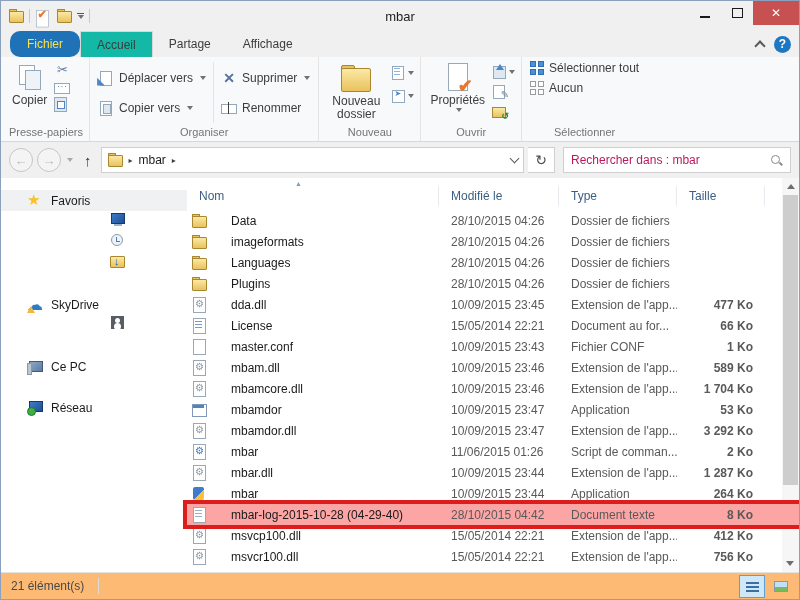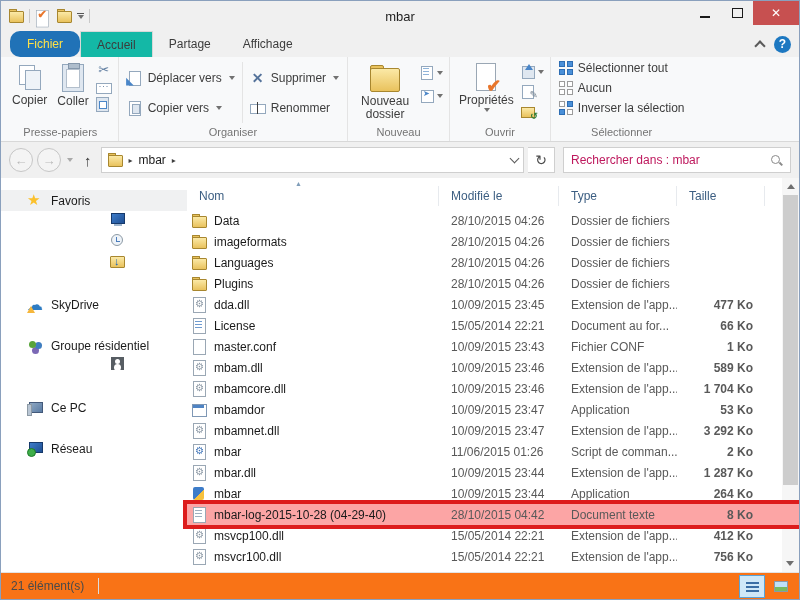--- a/index.html
+++ b/index.html
@@ -122,21 +122,21 @@
 
   
   .list{flex:1;position:relative;}
   .lheader{display:grid;grid-template-columns:252px 120px 118px 88px;height:24px;align-items:center;color:#3c5e82;margin-top:6px;position:relative;}
   .lheader .hcell{padding-left:12px;border-right:1px solid #e7eaee;height:20px;line-height:20px;}
   .lheader .hcell:first-child{padding-left:4px;}
   .sort-arrow{position:absolute;left:108px;top:-4px;color:#7f9db9;font-size:7px;}
   .rows{margin-top:2px;}
   .row{display:grid;grid-template-columns:252px 120px 118px 88px;height:21px;align-items:center;}
   .cell{white-space:nowrap;overflow:hidden;}
-  .cell.name{display:flex;align-items:center;gap:7px;padding-left:4px;color:#1a1a1a;}
+  .cell.name{display:flex;align-items:center;gap:24px;padding-left:4px;color:#1a1a1a;}
   .cell.mod,.cell.typ{color:#595959;padding-left:12px;}
   .cell.siz{color:#595959;text-align:right;padding-right:12px;font-weight:bold;}
   .row.hl{box-shadow:0 0 0 4px #dd1c1c;position:relative;z-index:5;background:#fca5a5;}
 
   .fi{width:16px;height:16px;position:relative;display:inline-block;flex:none;}
   .fi-folder::before{content:"";position:absolute;left:1px;top:1px;width:6px;height:3px;background:#e9c25d;border:1px solid #a8872f;border-bottom:none;border-radius:1px 1px 0 0;}
   .fi-folder::after{content:"";position:absolute;left:1px;top:3px;width:13px;height:10px;background:linear-gradient(180deg,#fbe9a6,#e9c25d);border:1px solid #a8872f;border-radius:1px;}
   .fi-dll::before,.fi-script::before,.fi-file::before,.fi-textdoc::before,.fi-license::before{content:"";position:absolute;left:2px;top:0;width:11px;height:14px;background:#fff;border:1px solid #9aa7b4;}
   .fi-dll::after{content:"⚙";position:absolute;left:4px;top:1px;font-size:10px;color:#8a97a4;}
   .fi-script::after{content:"⚙";position:absolute;left:4px;top:1px;font-size:10px;color:#3f74b8;}
@@ -147,21 +147,21 @@
   .fi-appcolor::before{content:"";position:absolute;left:2px;top:1px;width:11px;height:13px;background:linear-gradient(135deg,#3d7cc9 55%,#f7c13d 55%);border-radius:2px;}
 
   
   .vscroll{position:absolute;right:0;top:0;bottom:0;width:17px;background:#f6f6f6;}
   .vs-arrow{height:17px;display:flex;align-items:center;justify-content:center;}
   .vs-up{width:0;height:0;border-left:4px solid transparent;border-right:4px solid transparent;border-bottom:5px solid #6f6f6f;}
   .vs-down{width:0;height:0;border-left:4px solid transparent;border-right:4px solid transparent;border-top:5px solid #6f6f6f;position:absolute;bottom:6px;left:4px;}
   .vs-thumb{position:absolute;top:17px;left:1px;width:15px;height:290px;background:#cdcdcd;}
 
   
-  .statusbar{height:26px;border-top:1px solid #e3e3e3;background:#f97316;display:flex;align-items:center;position:relative;flex:none;}
+  .statusbar{height:26px;border-top:1px solid #e3e3e3;background:#fdba74;display:flex;align-items:center;position:relative;flex:none;}
   .status-count{padding-left:10px;color:#4a4a4a;}
   .status-div{width:1px;height:16px;background:#dcdcdc;margin-left:14px;}
   .viewbtns{position:absolute;right:5px;top:2px;display:flex;gap:3px;}
   .viewbtn{width:24px;height:21px;display:flex;align-items:center;justify-content:center;border:1px solid transparent;}
   .viewbtn.sel{background:#cfe8f8;border-color:#5aa2d6;}
   .vb-details{width:13px;height:10px;background:repeating-linear-gradient(180deg,#3a6ea5 0 2px,transparent 2px 4px);}
   .vb-thumb{width:14px;height:11px;border:1px solid #8899aa;background:linear-gradient(180deg,#bfe0f7 55%,#79b960 55%);box-sizing:border-box;}
 </style>
 </head>
 <body>
@@ -206,24 +206,20 @@
   </div>
 
   <div class="ribbon">
 
     <div class="rgroup">
       <div class="rgroup-content">
         <div class="bigbtn">
           <span class="ric ic-copy"></span>
           <span>Copier</span>
         </div>
-        <div class="bigbtn">
-          <span class="ric ic-paste"></span>
-          <span>Coller</span>
-        </div>
         <div class="smallcol">
           <span class="ric ic-cut">✂</span>
           <span class="ric ic-path"></span>
           <span class="ric ic-pasteshort"></span>
         </div>
       </div>
       <div class="rgroup-label">Presse-papiers</div>
     </div>
 
     <div class="rgroup">
@@ -309,29 +305,20 @@
           </div>
           <div class="sbtn" style="padding:1px 4px;">
             <span class="selgrid">
                 <i></i>
                 <i></i>
                 <i></i>
                 <i></i>
               </span>
             <span>Aucun</span>
           </div>
-          <div class="sbtn" style="padding:1px 4px;">
-            <span class="selgrid">
-                <i></i>
-                <i class="b"></i>
-                <i class="b"></i>
-                <i></i>
-              </span>
-            <span>Inverser la sélection</span>
-          </div>
         </div>
       </div>
       <div class="rgroup-label">Sélectionner</div>
     </div>
     <div class="rgroup" style="flex:1;border-right:none;"></div>
   </div>
 
   <div class="addrbar">
     <span class="navcircle">←</span>
     <span class="navcircle">→</span>
@@ -367,24 +354,20 @@
             <span>Emplacements récents</span>
           </div>
           <div class="sidebar-item indent">
             <span class="si si-downloads"></span>
             <span>Téléchargements</span>
           </div>
           <div class="sidebar-item gap">
             <span class="si si-cloud"></span>
             <span>SkyDrive</span>
           </div>
-          <div class="sidebar-item gap">
-            <span class="si si-homegroup"></span>
-            <span>Groupe résidentiel</span>
-          </div>
           <div class="sidebar-item indent">
             <span class="si si-user"></span>
             <span>sos virus</span>
           </div>
           <div class="sidebar-item gap">
             <span class="si si-pc"></span>
             <span>Ce PC</span>
           </div>
           <div class="sidebar-item gap">
             <span class="si si-network"></span>
@@ -487,21 +470,21 @@
               <span class="fi fi-app"></span>
               <span>mbamdor</span>
             </span>
             <span class="cell mod">10/09/2015 23:47</span>
             <span class="cell typ">Application</span>
             <span class="cell siz">53 Ko</span>
           </div>
           <div class="row">
             <span class="cell name">
               <span class="fi fi-dll"></span>
-              <span>mbamnet.dll</span>
+              <span>mbamdor.dll</span>
             </span>
             <span class="cell mod">10/09/2015 23:47</span>
             <span class="cell typ">Extension de l'app...</span>
             <span class="cell siz">3 292 Ko</span>
           </div>
           <div class="row">
             <span class="cell name">
               <span class="fi fi-script"></span>
               <span>mbar</span>
             </span>

